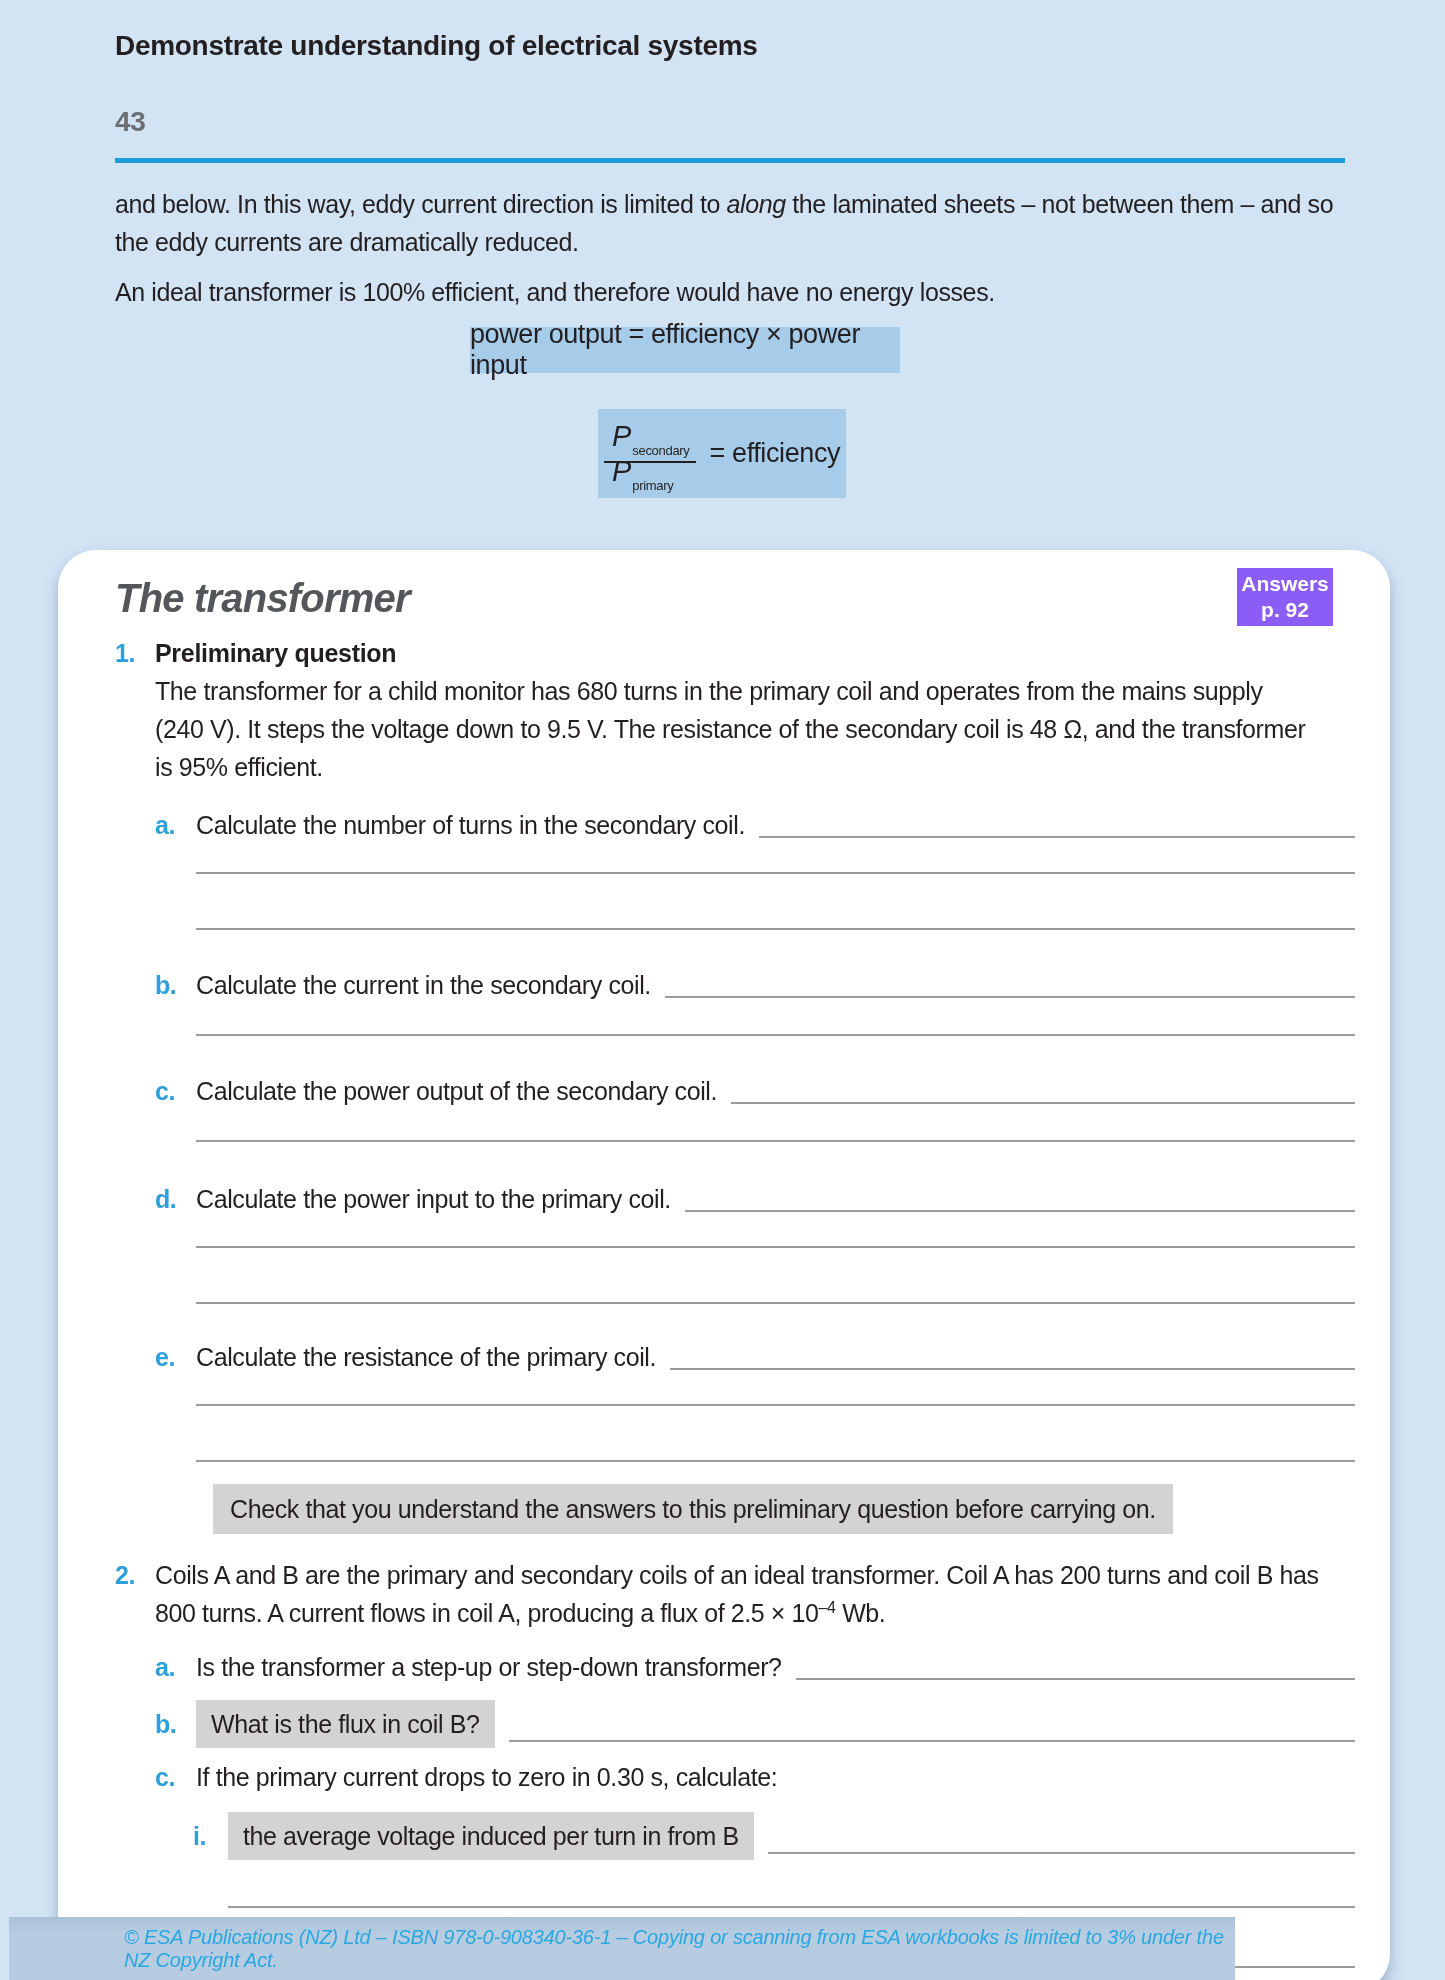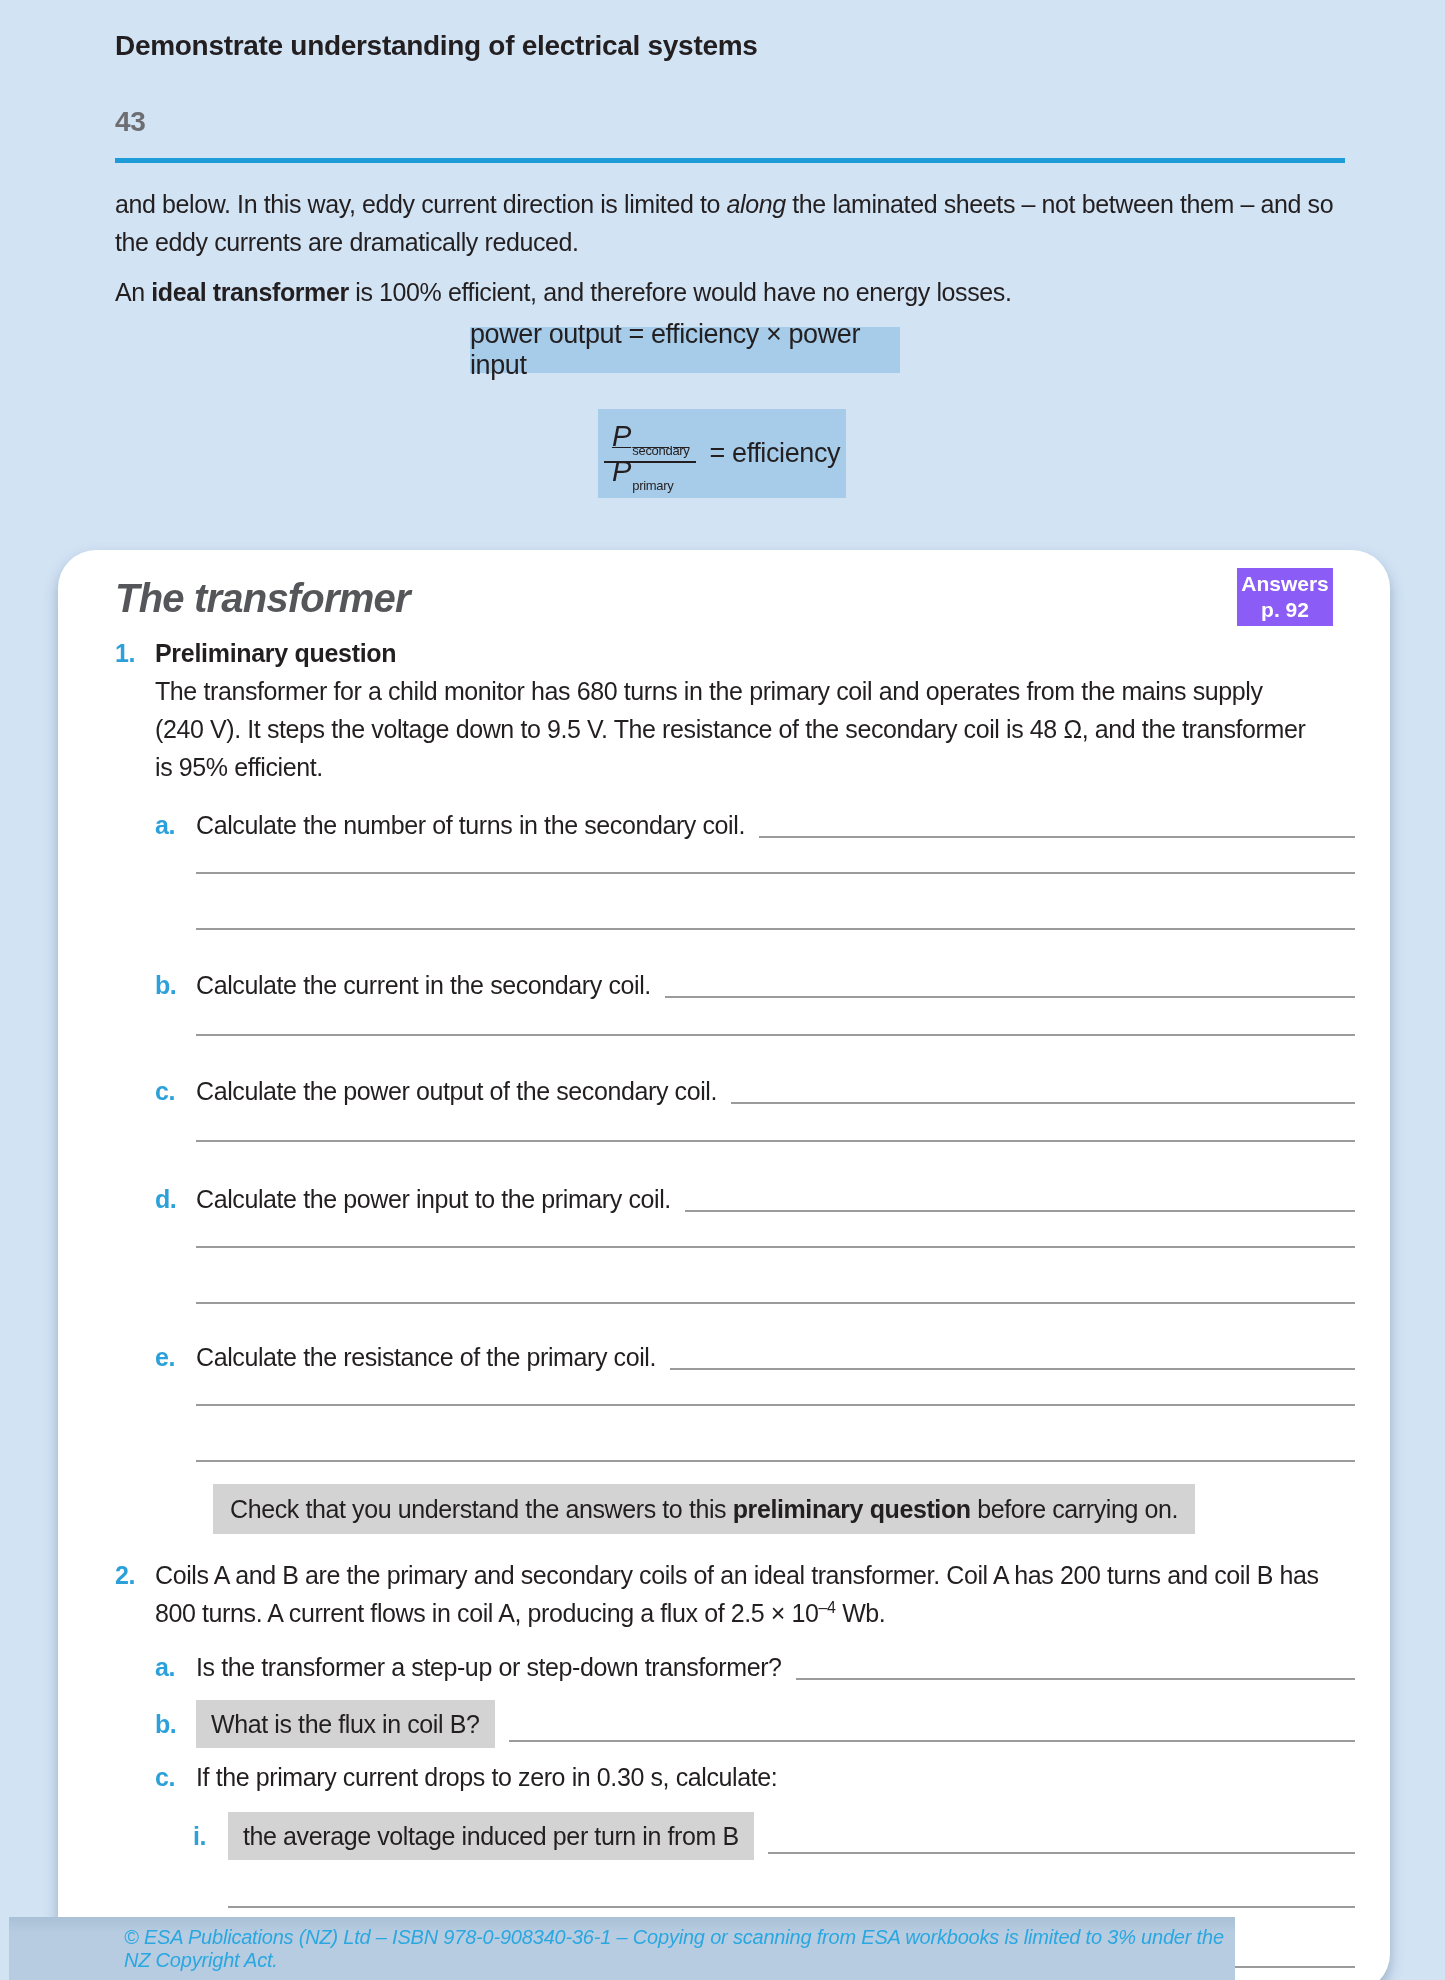--- a/index.html
+++ b/index.html
@@ -19,34 +19,34 @@
   }
   .header-title { color:#231f20; }
   .page-number  { color:#6d6e71; }
   .header-rule  { width:1230px; margin:20px 0 0 115px; height:5px; background:#1e9cd8; }
 
   
   .intro { width:1245px; margin-left:115px; font-size:25px; line-height:38px; letter-spacing:-0.4px; }
   .intro p.p1 { margin-top:22px; }
   .intro p.p2 { margin-top:12px; }
   .it { font-style:italic; }
-  .bd { font-weight:bold;margin-top:8px; }
+  .bd { font-weight:normal;margin-top:8px; }
 
   
   .formula-box1 {
     width:430px; height:46px; margin:16px 0 0 470px;
     background:#a7cce9; display:flex; align-items:center; justify-content:center;
     font-size:27px; letter-spacing:-0.4px;
   }
   .formula-box2 {
     width:248px; height:89px; margin:36px 0 0 598px;
     background:#a7cce9; display:flex; align-items:center; justify-content:center; gap:14px;
   }
   .frac { display:inline-block; text-align:left; }
-  .frac .num { border-bottom:2px solid #231f20; padding:0 6px 12px 8px;text-decoration:underline; }
+  .frac .num { border-bottom:2px solid #231f20; padding:0 6px 12px 8px; }
   .frac .den { padding:2px 6px 0 8px; }
   .p-var { font-style:italic; font-size:29px; }
   .p-sub { font-size:13px; position:relative; top:9px; margin-left:1px; letter-spacing:-0.3px; }
   .frac-rhs { font-size:27px; letter-spacing:-0.4px; }
 
   
   .card {
     width:1332px; height:1442px; margin:52px 0 0 58px;
     background:#ffffff; border-radius:38px;
     box-shadow:0 7px 14px rgba(80,110,140,0.45);

